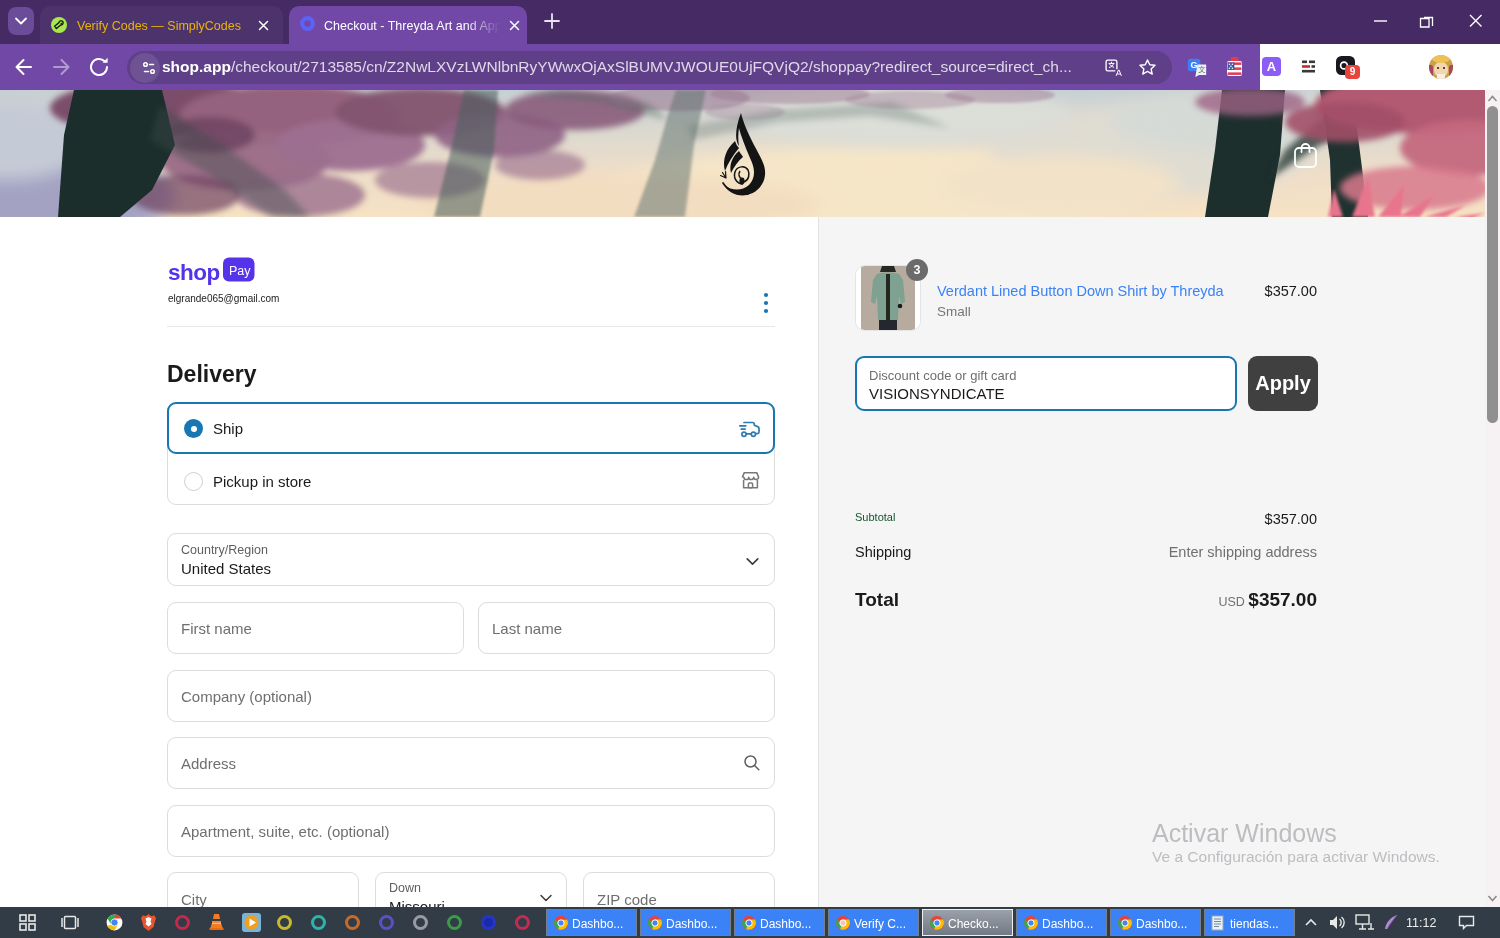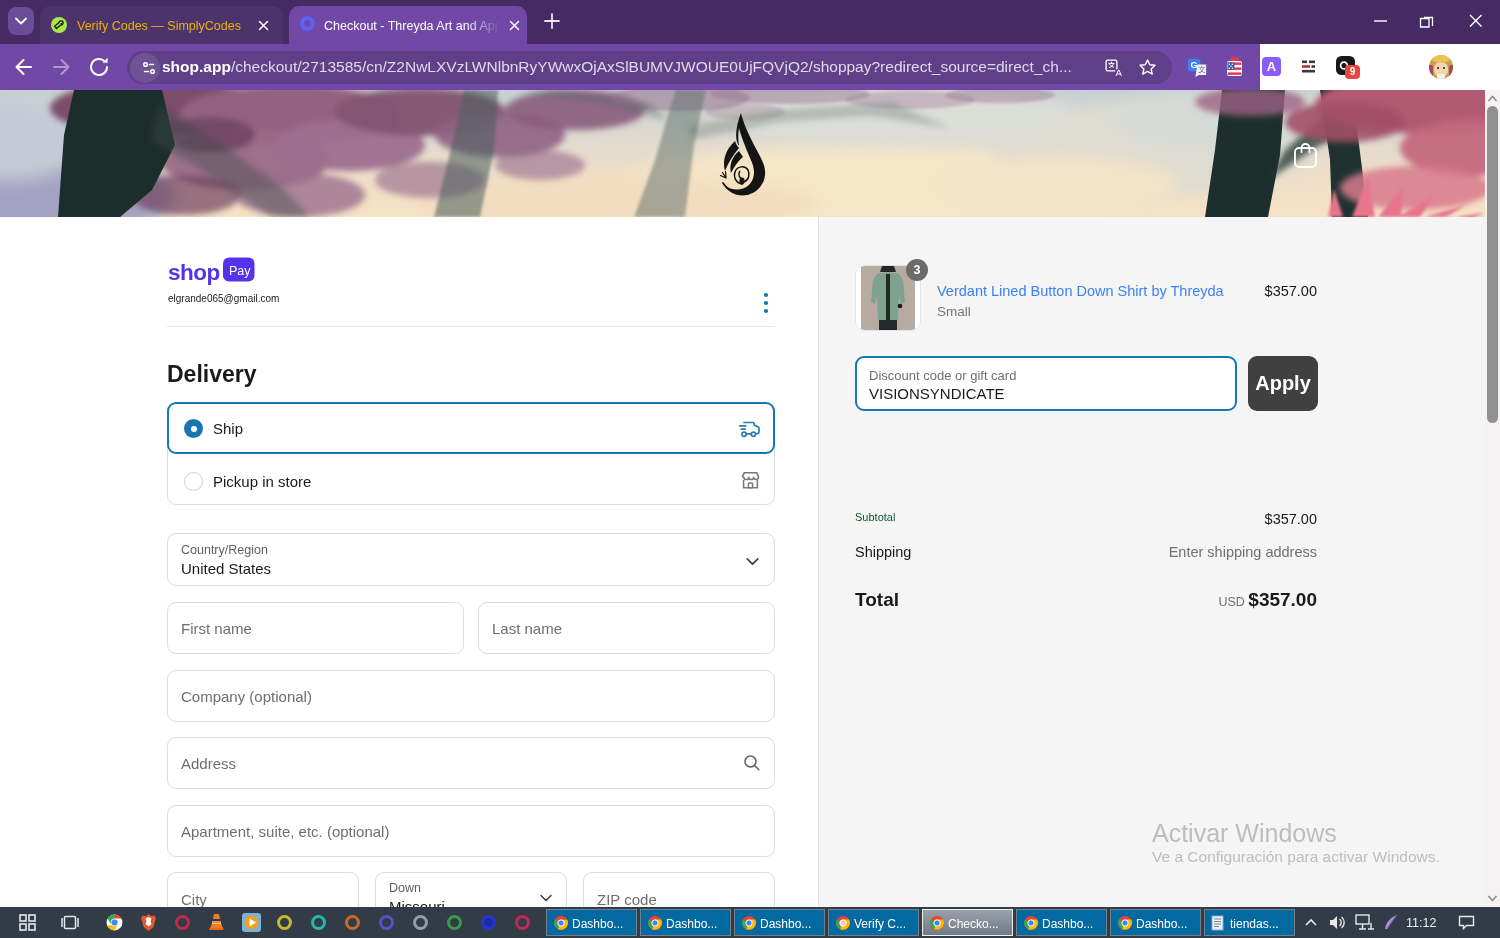--- a/index.html
+++ b/index.html
@@ -36,21 +36,21 @@
 .inp { position:absolute; background:#fff; border:1px solid #dcdcdc; border-radius:9px; }
 .ph { color:#6f6f6f; font-size:15px; }
 .lbl { color:#5f5f5f; font-size:12.5px; }
 
 #dinput { position:absolute; left:855px; top:139px; width:382px; height:55px; background:#fff; border:2px solid #1876b2; border-radius:9px; }
 #applybtn { position:absolute; left:1248px; top:139px; width:70px; height:55px; background:#404040; border-radius:9px; color:#fff; font-size:20px; font-weight:bold; text-align:center; line-height:55px; }
 #warn { position:absolute; left:855px; top:207px; width:463px; height:61px; background:#fdf0e0; border-radius:9px; }
 
 
 #taskbar { position:absolute; left:0; top:907px; width:1500px; height:31px; background:#313c46; }
-.tbtn { position:absolute; top:2px; height:27px; width:91px; background:#0369a1; border:1px solid #75808c; color:#fff; font-size:12px; }
+.tbtn { position:absolute; top:2px; height:27px; width:91px; background:#3b82f6; border:1px solid #75808c; color:#fff; font-size:12px; }
 .tbtn .lab { position:absolute; left:25px; top:7px; white-space:nowrap; }
 .tico { position:absolute; left:6px; top:5px; }
 .oring { position:absolute; top:8px; width:15px; height:15px; border-radius:50%; border-style:solid; border-width:3.5px; }
 </style>
 </head>
 <body>
 <div id="root">
 
   <div id="tabstrip">
     <div id="tsearch">

